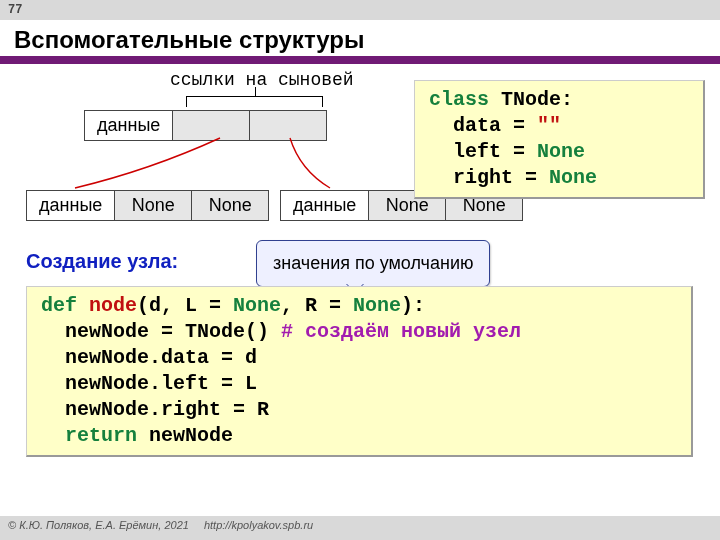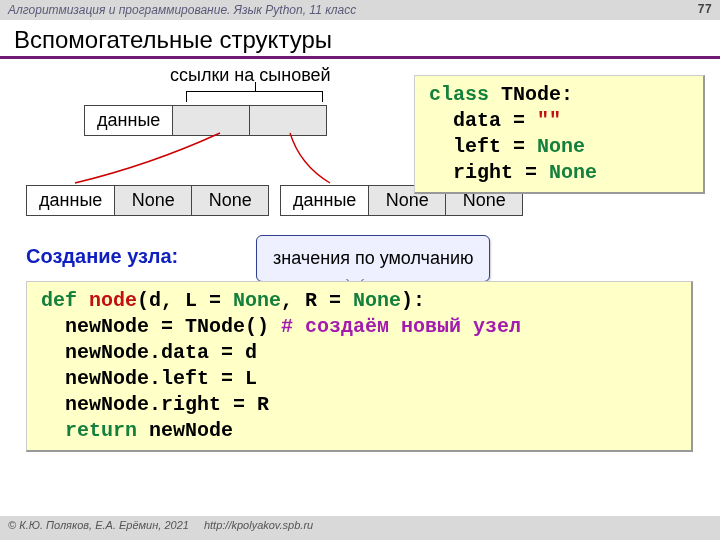--- a/index.html
+++ b/index.html
@@ -18,29 +18,30 @@
     font-style: italic;
     color: #5a5a7a;
     padding: 0 8px;
     line-height: 20px;
     display: flex;
     justify-content: space-between;
   }
   .pagenum { color: #444; font-style: normal; font-weight: bold; font-family: Liberation Mono, monospace; }
   .title {
     font-size: 24px;
-    font-weight: normal;
+    font-weight: bold;
     padding: 6px 14px 2px 14px;
-    border-bottom: 3px solid #701a75;
+    border-bottom: 8px solid #701a75;
     margin-bottom: 6px;
   }
   .content { position: relative; height: 480px; }
   .label-links {
     position: absolute; top: 0px; left: 170px;
     font-size: 18px;
+    font-family: Liberation Mono, monospace;
   }
   
   .bracket {
     position: absolute; top: 26px; left: 186px;
     width: 135px; height: 10px;
     border-top: 1px solid #000;
     border-left: 1px solid #000;
     border-right: 1px solid #000;
   }
   .bracket::after {
@@ -108,21 +109,20 @@
     font-size:11px; font-style:italic; color:#555;
     padding:0 8px; line-height:18px;
   }
   .footer a { color:#555; text-decoration:none; margin-left:12px; font-style:italic;}
   svg.arrows { position:absolute; top:0; left:0; pointer-events:none;}
 </style>
 </head>
 <body>
 
 <div class="header">
-  <span>Алгоритмизация и программирование. Язык Python, 11 класс</span>
   <span class="pagenum">77</span>
 </div>
 
 <div class="title">Вспомогательные структуры</div>
 
 <div class="content">
 
   <div class="label-links">ссылки на сыновей</div>
   <div class="bracket"></div>
 

